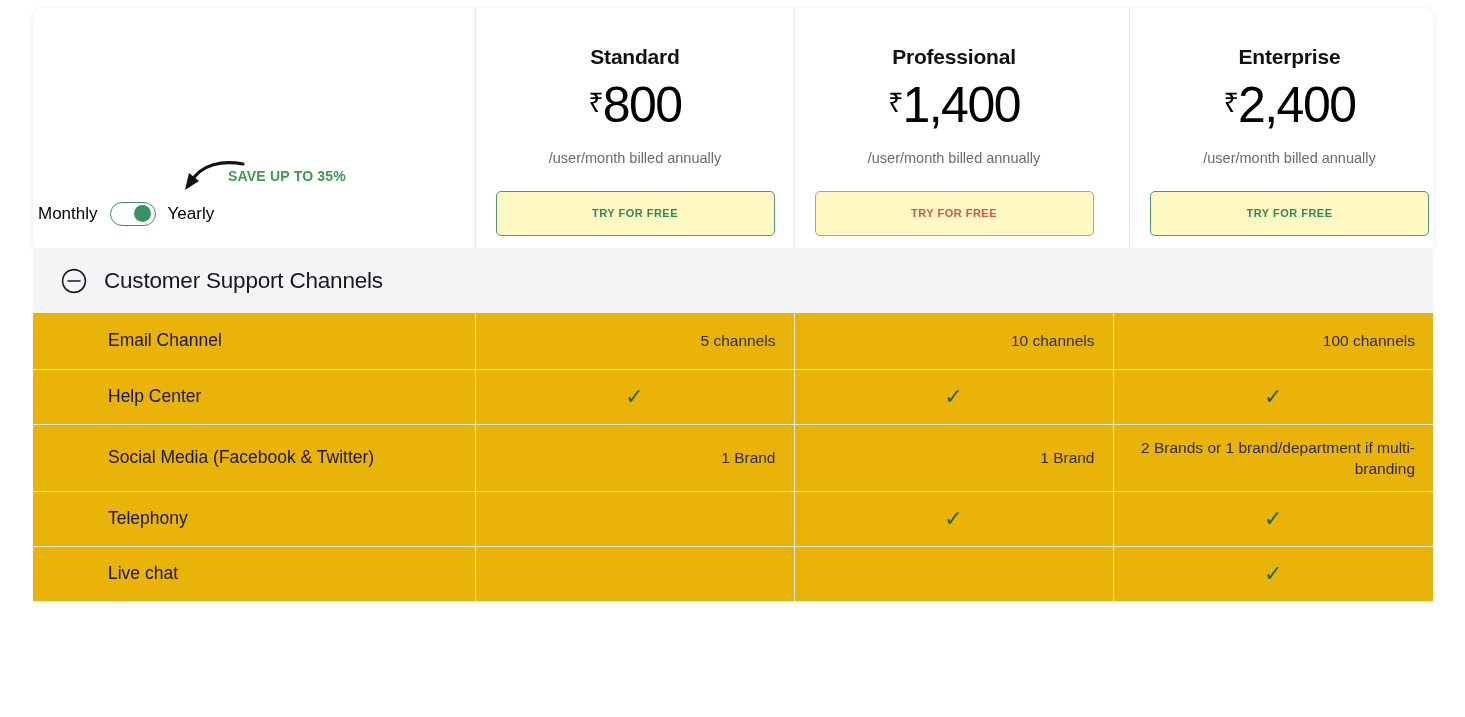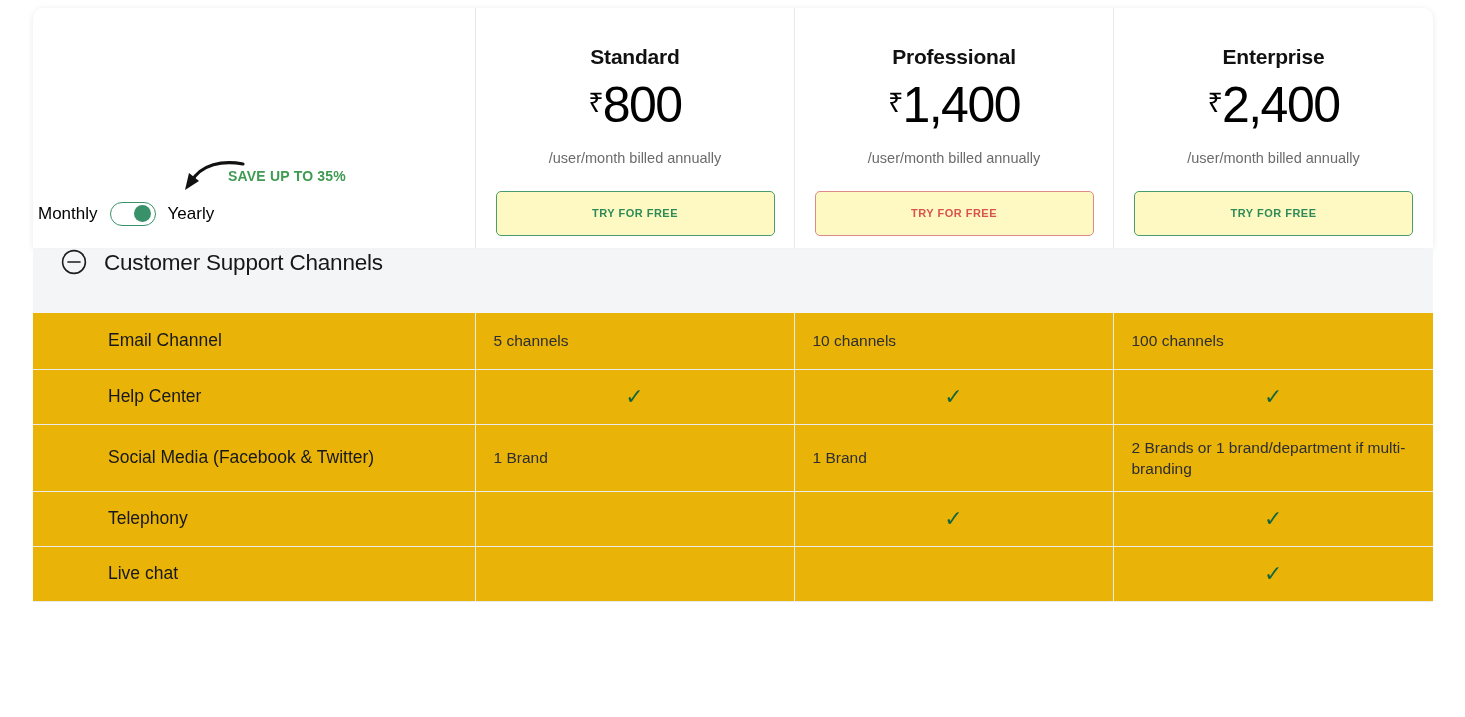--- a/index.html
+++ b/index.html
@@ -41,21 +41,21 @@
   }
 
   .plan-col {
     position: relative;
     flex: 0 0 319px;
     width: 319px;
     border-left: 1px solid #e8e8e8;
     text-align: center;
     padding-top: 36px;
   }
-  .plan-col:last-child { flex: 0 0 320px; width: 320px; }
+  .plan-col:last-child { flex: 0 0 320px; width: 320px; margin-left: 16px; }
 
   .plan-name {
     font-size: 21px;
     font-weight: bold;
     color: #111111;
     letter-spacing: -0.2px;
     line-height: 26px;
   }
 
   .plan-price {
@@ -153,21 +153,21 @@
 
   
   .section-header {
     position: absolute;
     left: 33px;
     top: 249px;
     width: 1400px;
     height: 64px;
     background: #f4f5f6;
     display: flex;
-    align-items: flex-start;
+    align-items: center;
     padding-left: 28px;
     cursor: pointer;
   }
   .collapse-icon {
     flex: 0 0 26px;
     width: 26px;
     height: 26px;
     margin-right: 17px;
   }
   .section-title {
@@ -199,21 +199,21 @@
   .feat-label {
     font-size: 17.5px;
     color: #16181b;
     padding: 0 16px 0 75px;
     line-height: 23px;
   }
 
   .cell-val {
     font-size: 15.5px;
     color: #2c2e31;
-    text-align: left;
+    text-align: right;
     line-height: 21px;
     padding: 0 18px;
   }
   .cell-val.multi { line-height: 21px; }
 
   .check {
     display: block;
     text-align: center;
     color: #15663f;
     font-size: 22px;

